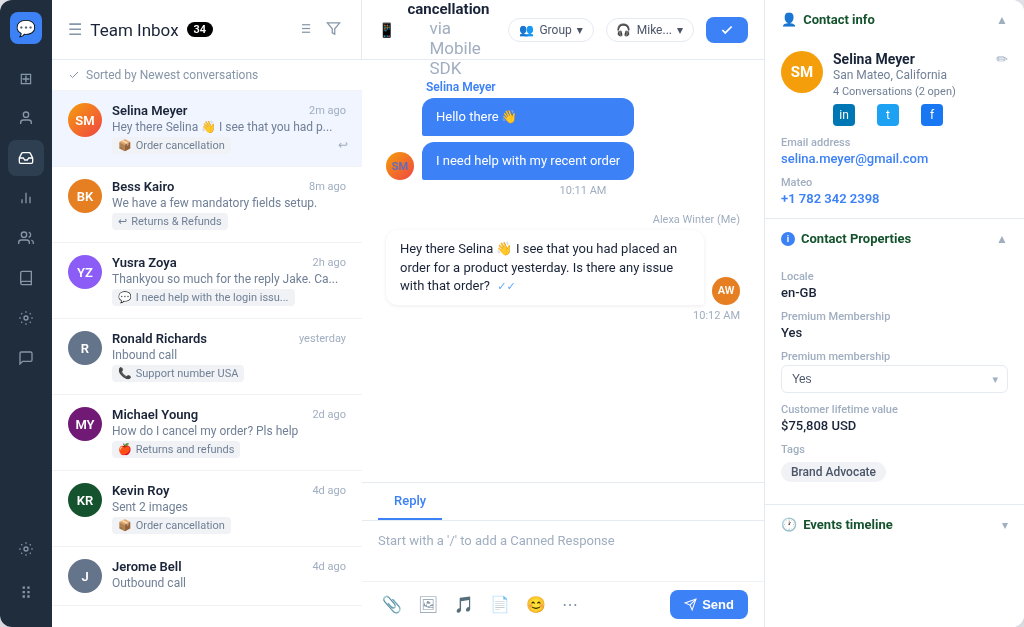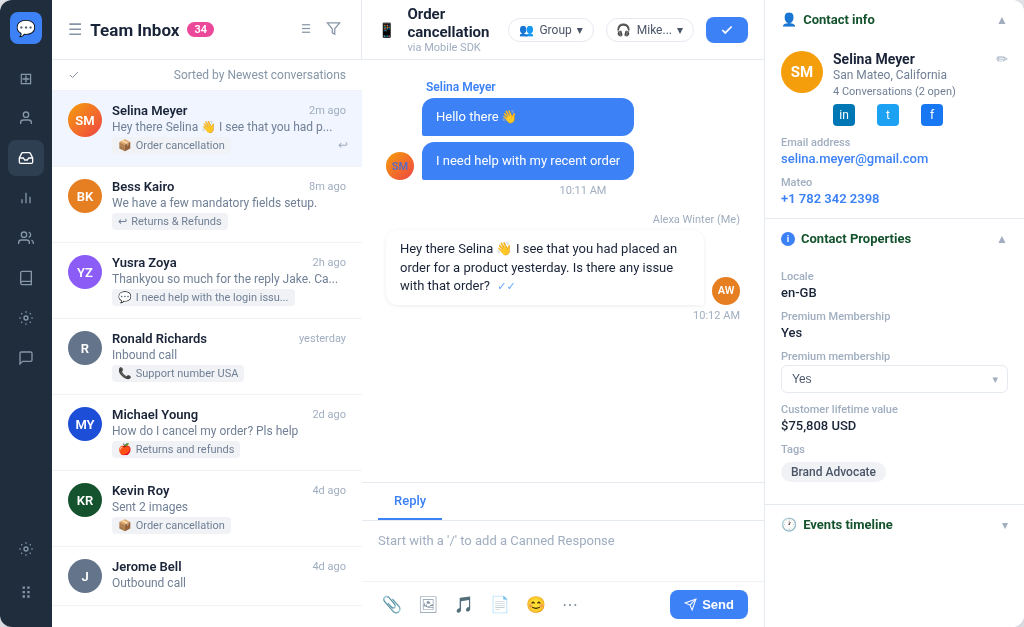--- a/index.html
+++ b/index.html
@@ -57,42 +57,41 @@
       color: #fff;
     }
     .sidebar-bottom {
       margin-top: auto;
       display: flex;
       flex-direction: column;
       align-items: center;
       gap: 4px;
     }
     .menu-icon { color: #8696a7; font-size: 16px; cursor: pointer; }
-    .conv-title { font-size: 17px; font-weight: 700; color: #1a2438; }
+    .conv-title { font-size: 17px; font-weight: 400; color: #1a2438; }
     .badge {
-      background: #ec4899;
+      background: #000000;
       color: #fff;
       border-radius: 10px;
       padding: 1px 7px;
       font-size: 11px;
       font-weight: 600;
     }
     .icon-btn {
       background: none; border: none; cursor: pointer;
       color: #8696a7; font-size: 15px;
       padding: 4px;
       border-radius: 4px;
     }
 
     .sort-bar {
       padding: 8px 16px;
       display: flex; align-items: center; gap: 6px;
       color: #8696a7; font-size: 12px;
       border-bottom: 1px solid #f0f2f5;
-      justify-content: space-between;
     }
 
     .conv-list { overflow-y: auto; flex: 1; }
     .conv-item {
       padding: 12px 16px;
       border-bottom: 1px solid #f0f2f5;
       cursor: pointer;
       display: flex;
       gap: 10px;
       align-items: flex-start;
@@ -112,21 +111,21 @@
       background: #f0f2f5;
       border-radius: 4px;
       padding: 2px 6px;
       font-size: 11px; color: #718096;
     }
     .reply-icon { position: absolute; right: 14px; bottom: 14px; color: #a0aec0; font-size: 12px; }
     .chat-header-info { flex: 1; }
     .chat-title-row { display: flex; align-items: center; gap: 8px; }
     .chat-channel-icon { color: #8696a7; font-size: 14px; }
     .chat-title { font-weight: 700; color: #1a2438; font-size: 15px; }
-    .chat-subtitle { color: #a0aec0; font-size: 11px; }
+    .chat-subtitle { color: #a0aec0; font-size: 17px; margin-left: 22px; }
     .chip {
       display: flex; align-items: center; gap: 5px;
       border: 1px solid #e5e9f0;
       border-radius: 20px;
       padding: 4px 10px;
       font-size: 12px; color: #4a5568; cursor: pointer;
       background: #fff;
     }
     .resolve-btn {
       background: #3c81f6;
@@ -528,21 +527,21 @@
           </div>
           <div class="conv-preview">Inbound call</div>
           <div class="conv-tag">
             <span>📞</span>
             <span>Support number USA</span>
           </div>
         </div>
       </div>
 
       <div class="conv-item">
-        <div class="avatar-circle-sm" style="background:#1d4ed8;">MY</div>
+        <div class="avatar-circle-sm" style="background:#701a75;">MY</div>
         <div class="conv-body">
           <div class="conv-name-row">
             <span class="conv-name">Michael Young</span>
             <span class="conv-time">2d ago</span>
           </div>
           <div class="conv-preview">How do I cancel my order? Pls help</div>
           <div class="conv-tag">
             <span>🍎</span>
             <span>Returns and refunds</span>
           </div>

